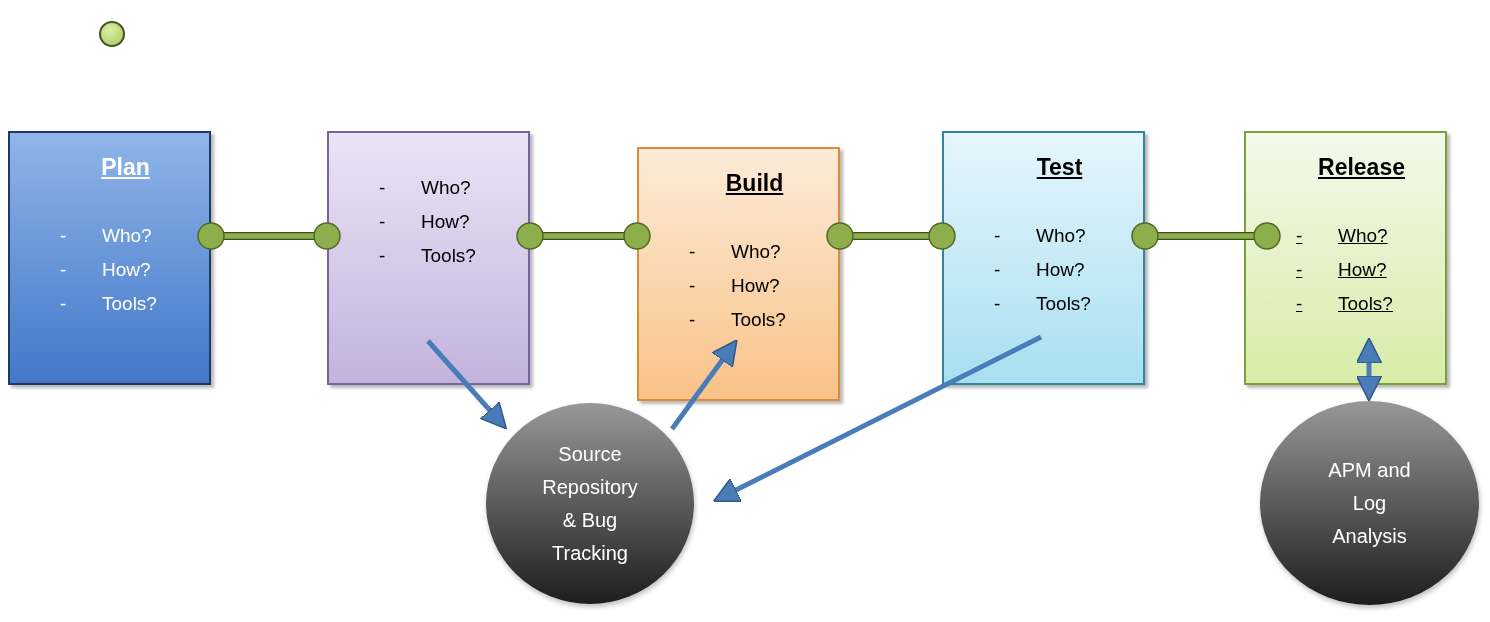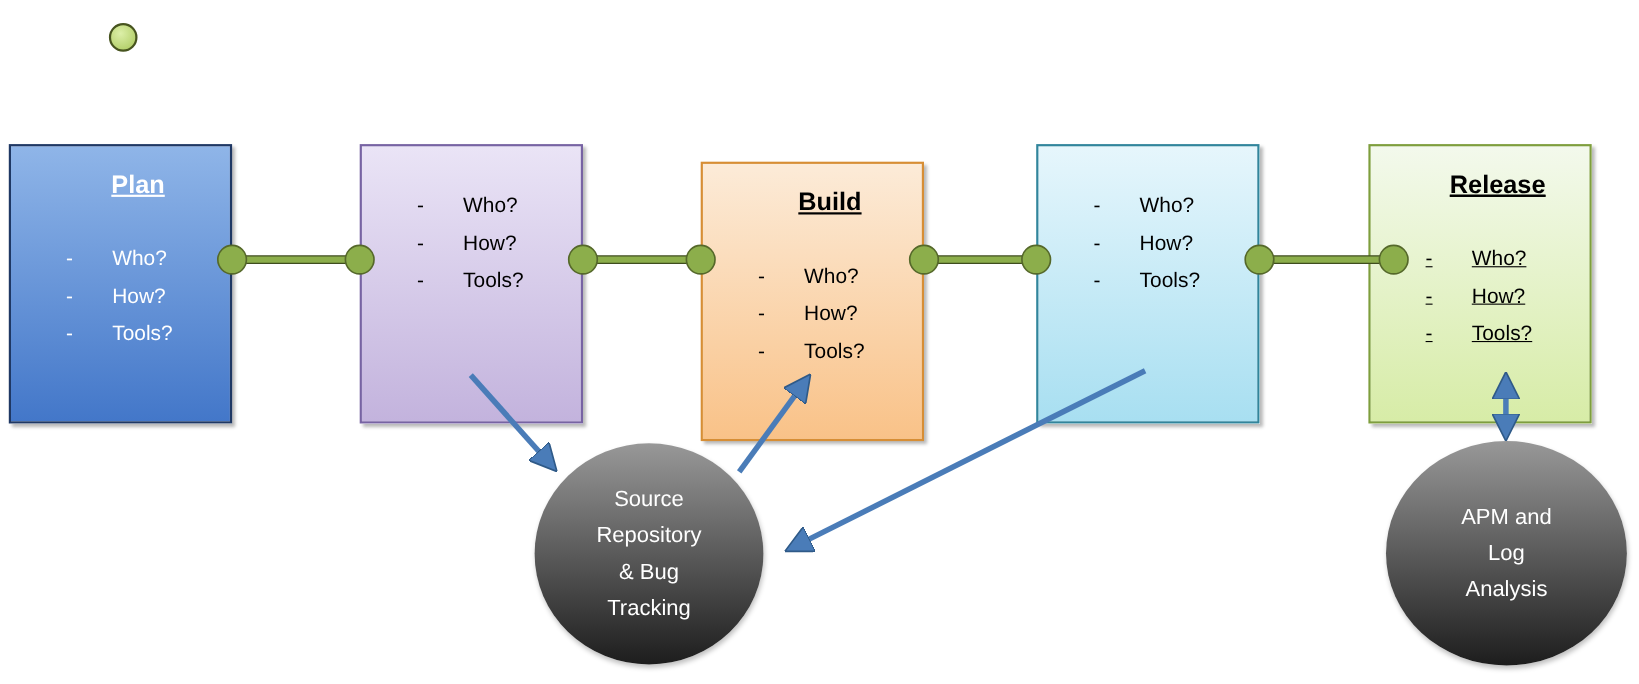--- a/index.html
+++ b/index.html
@@ -121,20 +121,21 @@
           <span>How?</span>
         </li>
       <li>
           <span class="bullet-dash">-</span>
           <span>Tools?</span>
         </li>
     </ul>
   </div>
 
   <div class="stage-box stage-3" style="background: linear-gradient(rgb(230, 246, 252), rgb(168, 223, 241)); border-color: rgb(49, 133, 156); color: rgb(0, 0, 0);">
+    <div class="stage-title">Test</div>
     <ul class="stage-bullets">
       <li>
           <span class="bullet-dash">-</span>
           <span>Who?</span>
         </li>
       <li>
           <span class="bullet-dash">-</span>
           <span>How?</span>
         </li>
       <li>

